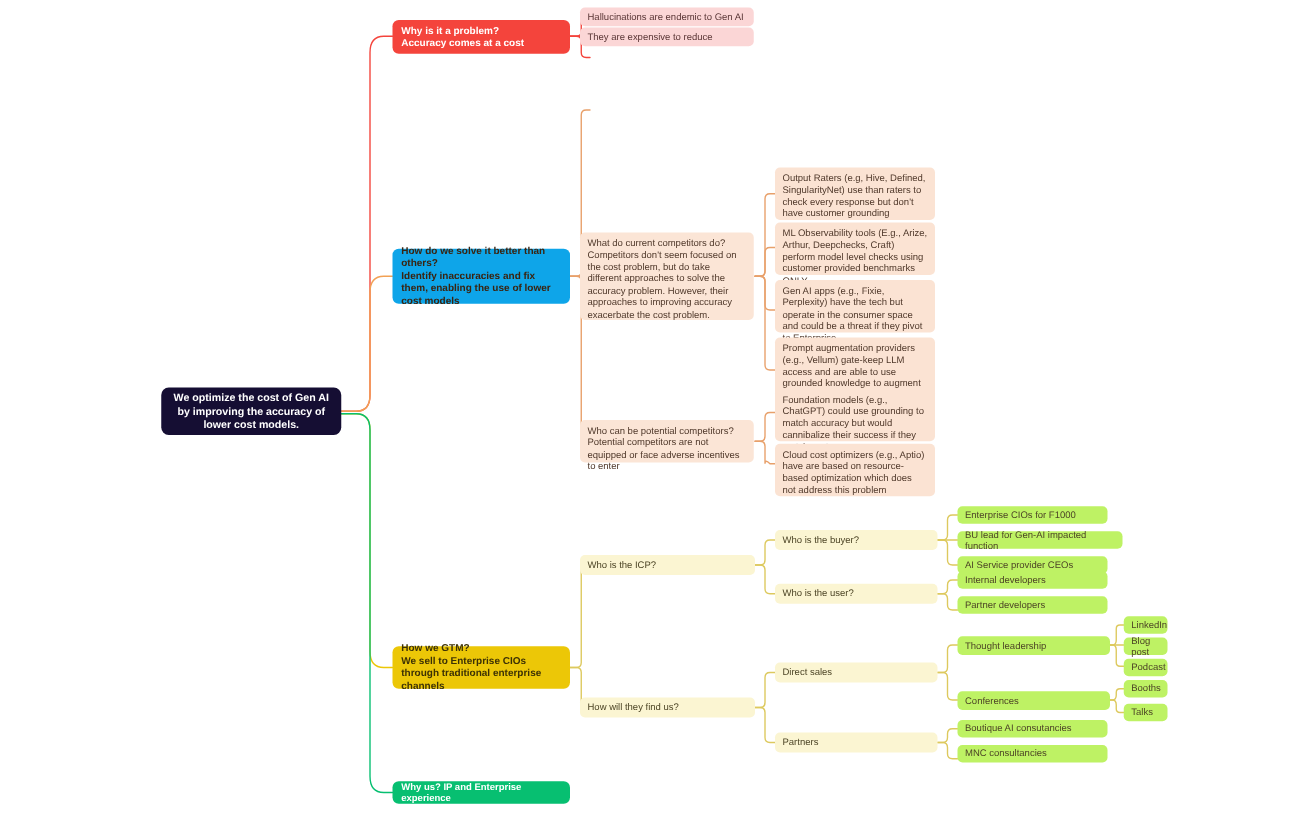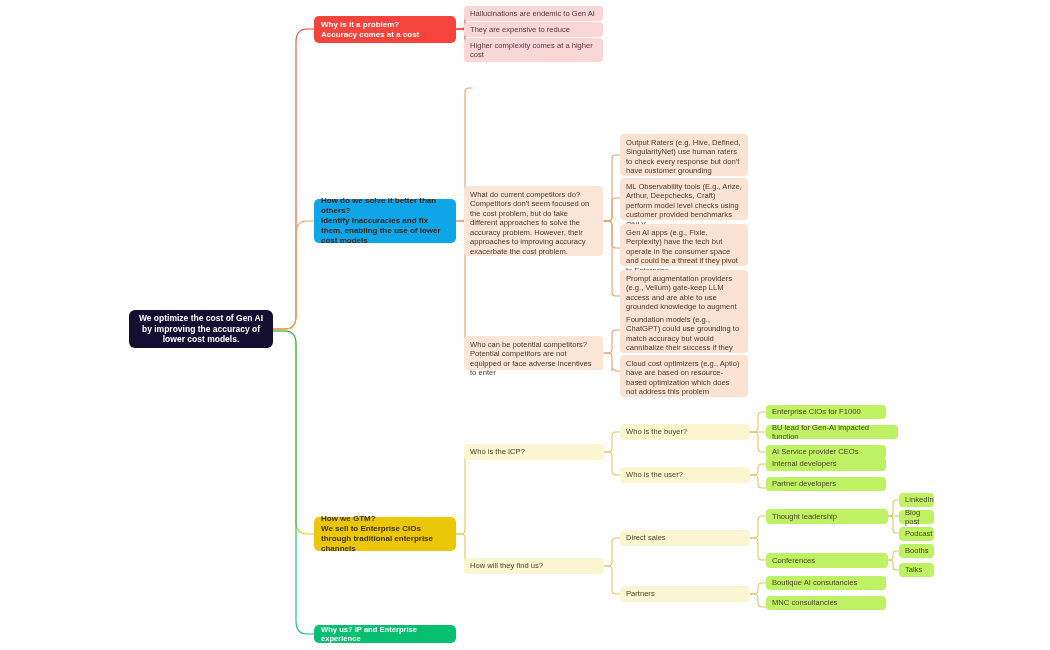--- a/index.html
+++ b/index.html
@@ -168,42 +168,39 @@
     <span class="txt">Why is it a problem?
 Accuracy comes at a cost</span>
   </div>
 
   <div class="node n-leaf pink pad-tight" style="left:464px; top:6px; width:139px; height:15px;">
     <span class="txt">Hallucinations are endemic to Gen AI</span>
   </div>
   <div class="node n-leaf pink pad-tight" style="left:464px; top:22px; width:139px; height:15px;">
     <span class="txt">They are expensive to reduce</span>
   </div>
-  <div class="node n-leaf pink pad-tight" style="left:464px; top:38px; width:139px; height:24px;">
-    <span class="txt">Higher complexity comes at a higher cost</span>
-  </div>
 
   <div class="node n-b1 orange" style="left:314px; top:199px; width:142px; height:44px;">
     <span class="txt">How do we solve it better than others?
 Identify inaccuracies and fix them, enabling the use of lower cost models</span>
   </div>
 
 
   <div class="node n-leaf peach" style="left:464px; top:186px; width:139px; height:70px; align-items:flex-start;">
     <span class="txt">What do current competitors do?
 Competitors don't seem focused on the cost problem, but do take different approaches to solve the accuracy problem. However, their approaches to improving accuracy exacerbate the cost problem.</span>
   </div>
 
   <div class="node n-leaf peach" style="left:464px; top:336px; width:139px; height:34px; align-items:flex-start;">
     <span class="txt">Who can be potential competitors?
 Potential competitors are not equipped or face adverse incentives to enter</span>
   </div>
 
   <div class="node n-leaf peach2" style="left:620px; top:134px; width:128px; height:42px; align-items:flex-start;">
-    <span class="txt">Output Raters (e.g, Hive, Defined, SingularityNet) use human raters to check every response but don't have customer grounding</span>
+    <span class="txt">Output Raters (e.g, Hive, Defined, SingularityNet) use than raters to check every response but don't have customer grounding</span>
   </div>
   <div class="node n-leaf peach2" style="left:620px; top:178px; width:128px; height:42px; align-items:flex-start;">
     <span class="txt">ML Observability tools (E.g., Arize, Arthur, Deepchecks, Craft) perform model level checks using customer provided benchmarks ONLY</span>
   </div>
   <div class="node n-leaf peach2" style="left:620px; top:224px; width:128px; height:42px; align-items:flex-start;">
     <span class="txt">Gen AI apps (e.g., Fixie, Perplexity) have the tech but operate in the consumer space and could be a threat if they pivot to Enterprise</span>
   </div>
   <div class="node n-leaf peach2" style="left:620px; top:270px; width:128px; height:52px; align-items:flex-start;">
     <span class="txt">Prompt augmentation providers (e.g., Vellum) gate-keep LLM access and are able to use grounded knowledge to augment the prompt but don't check the output</span>
   </div>

